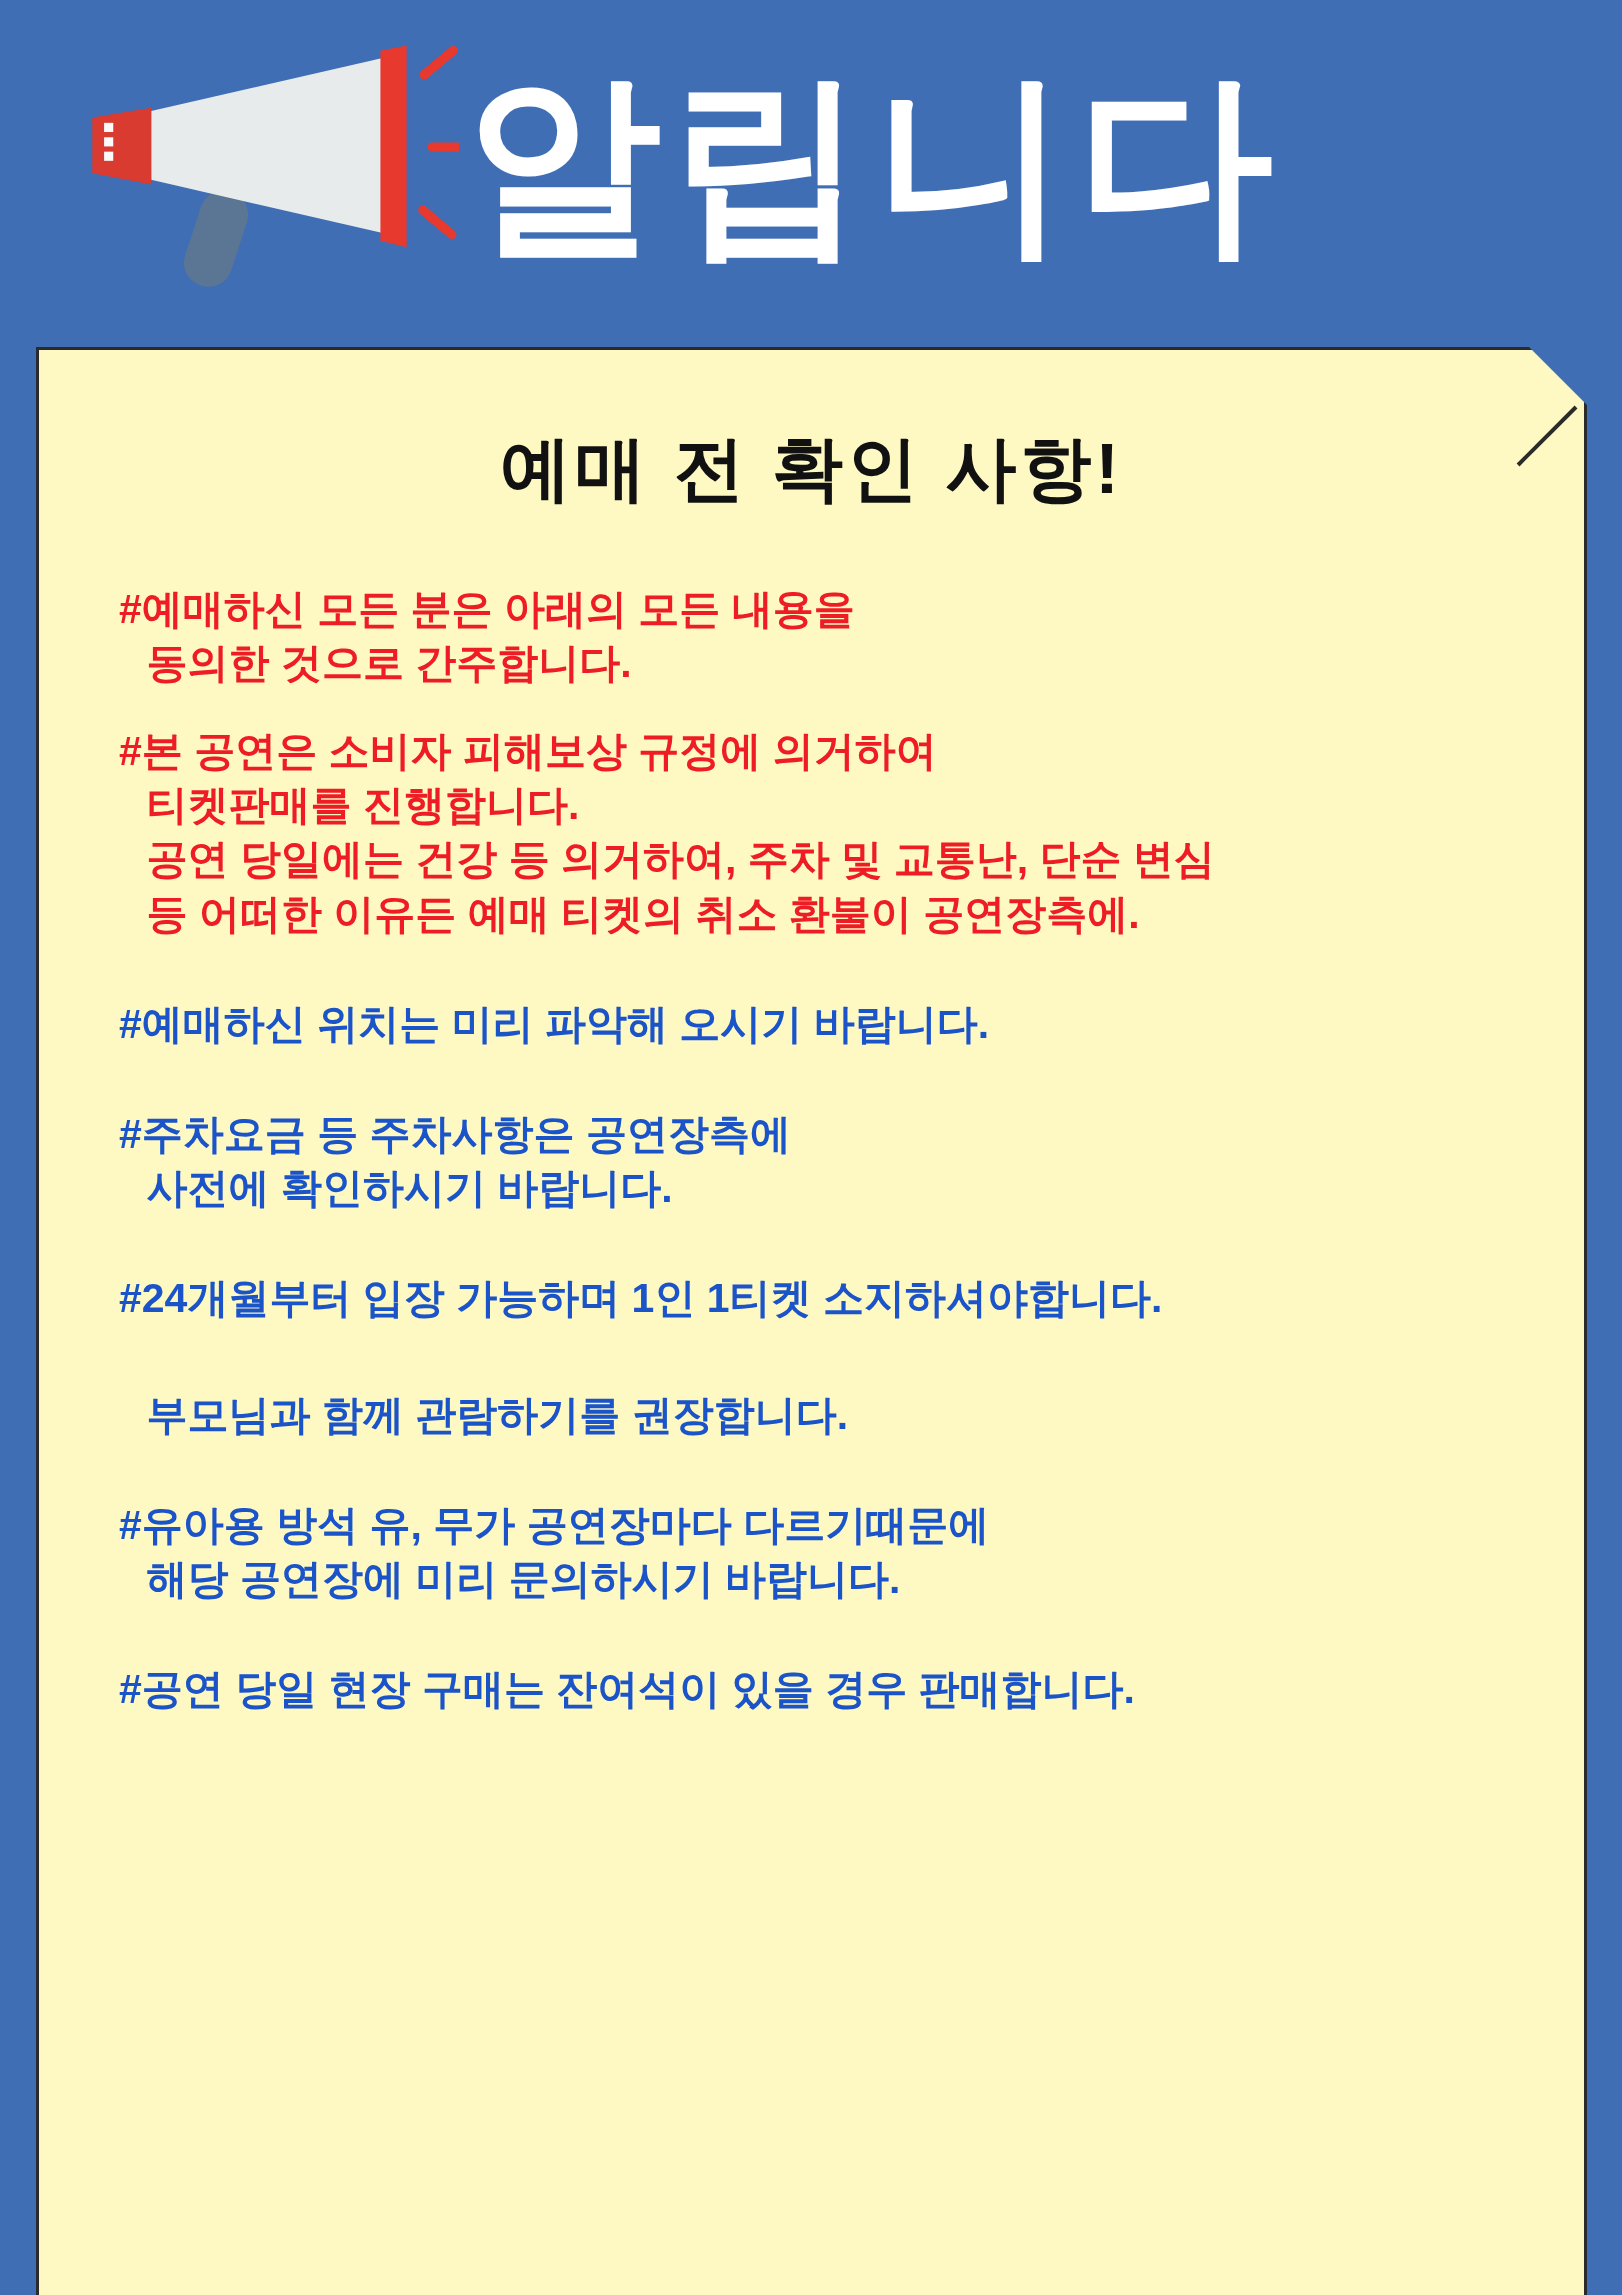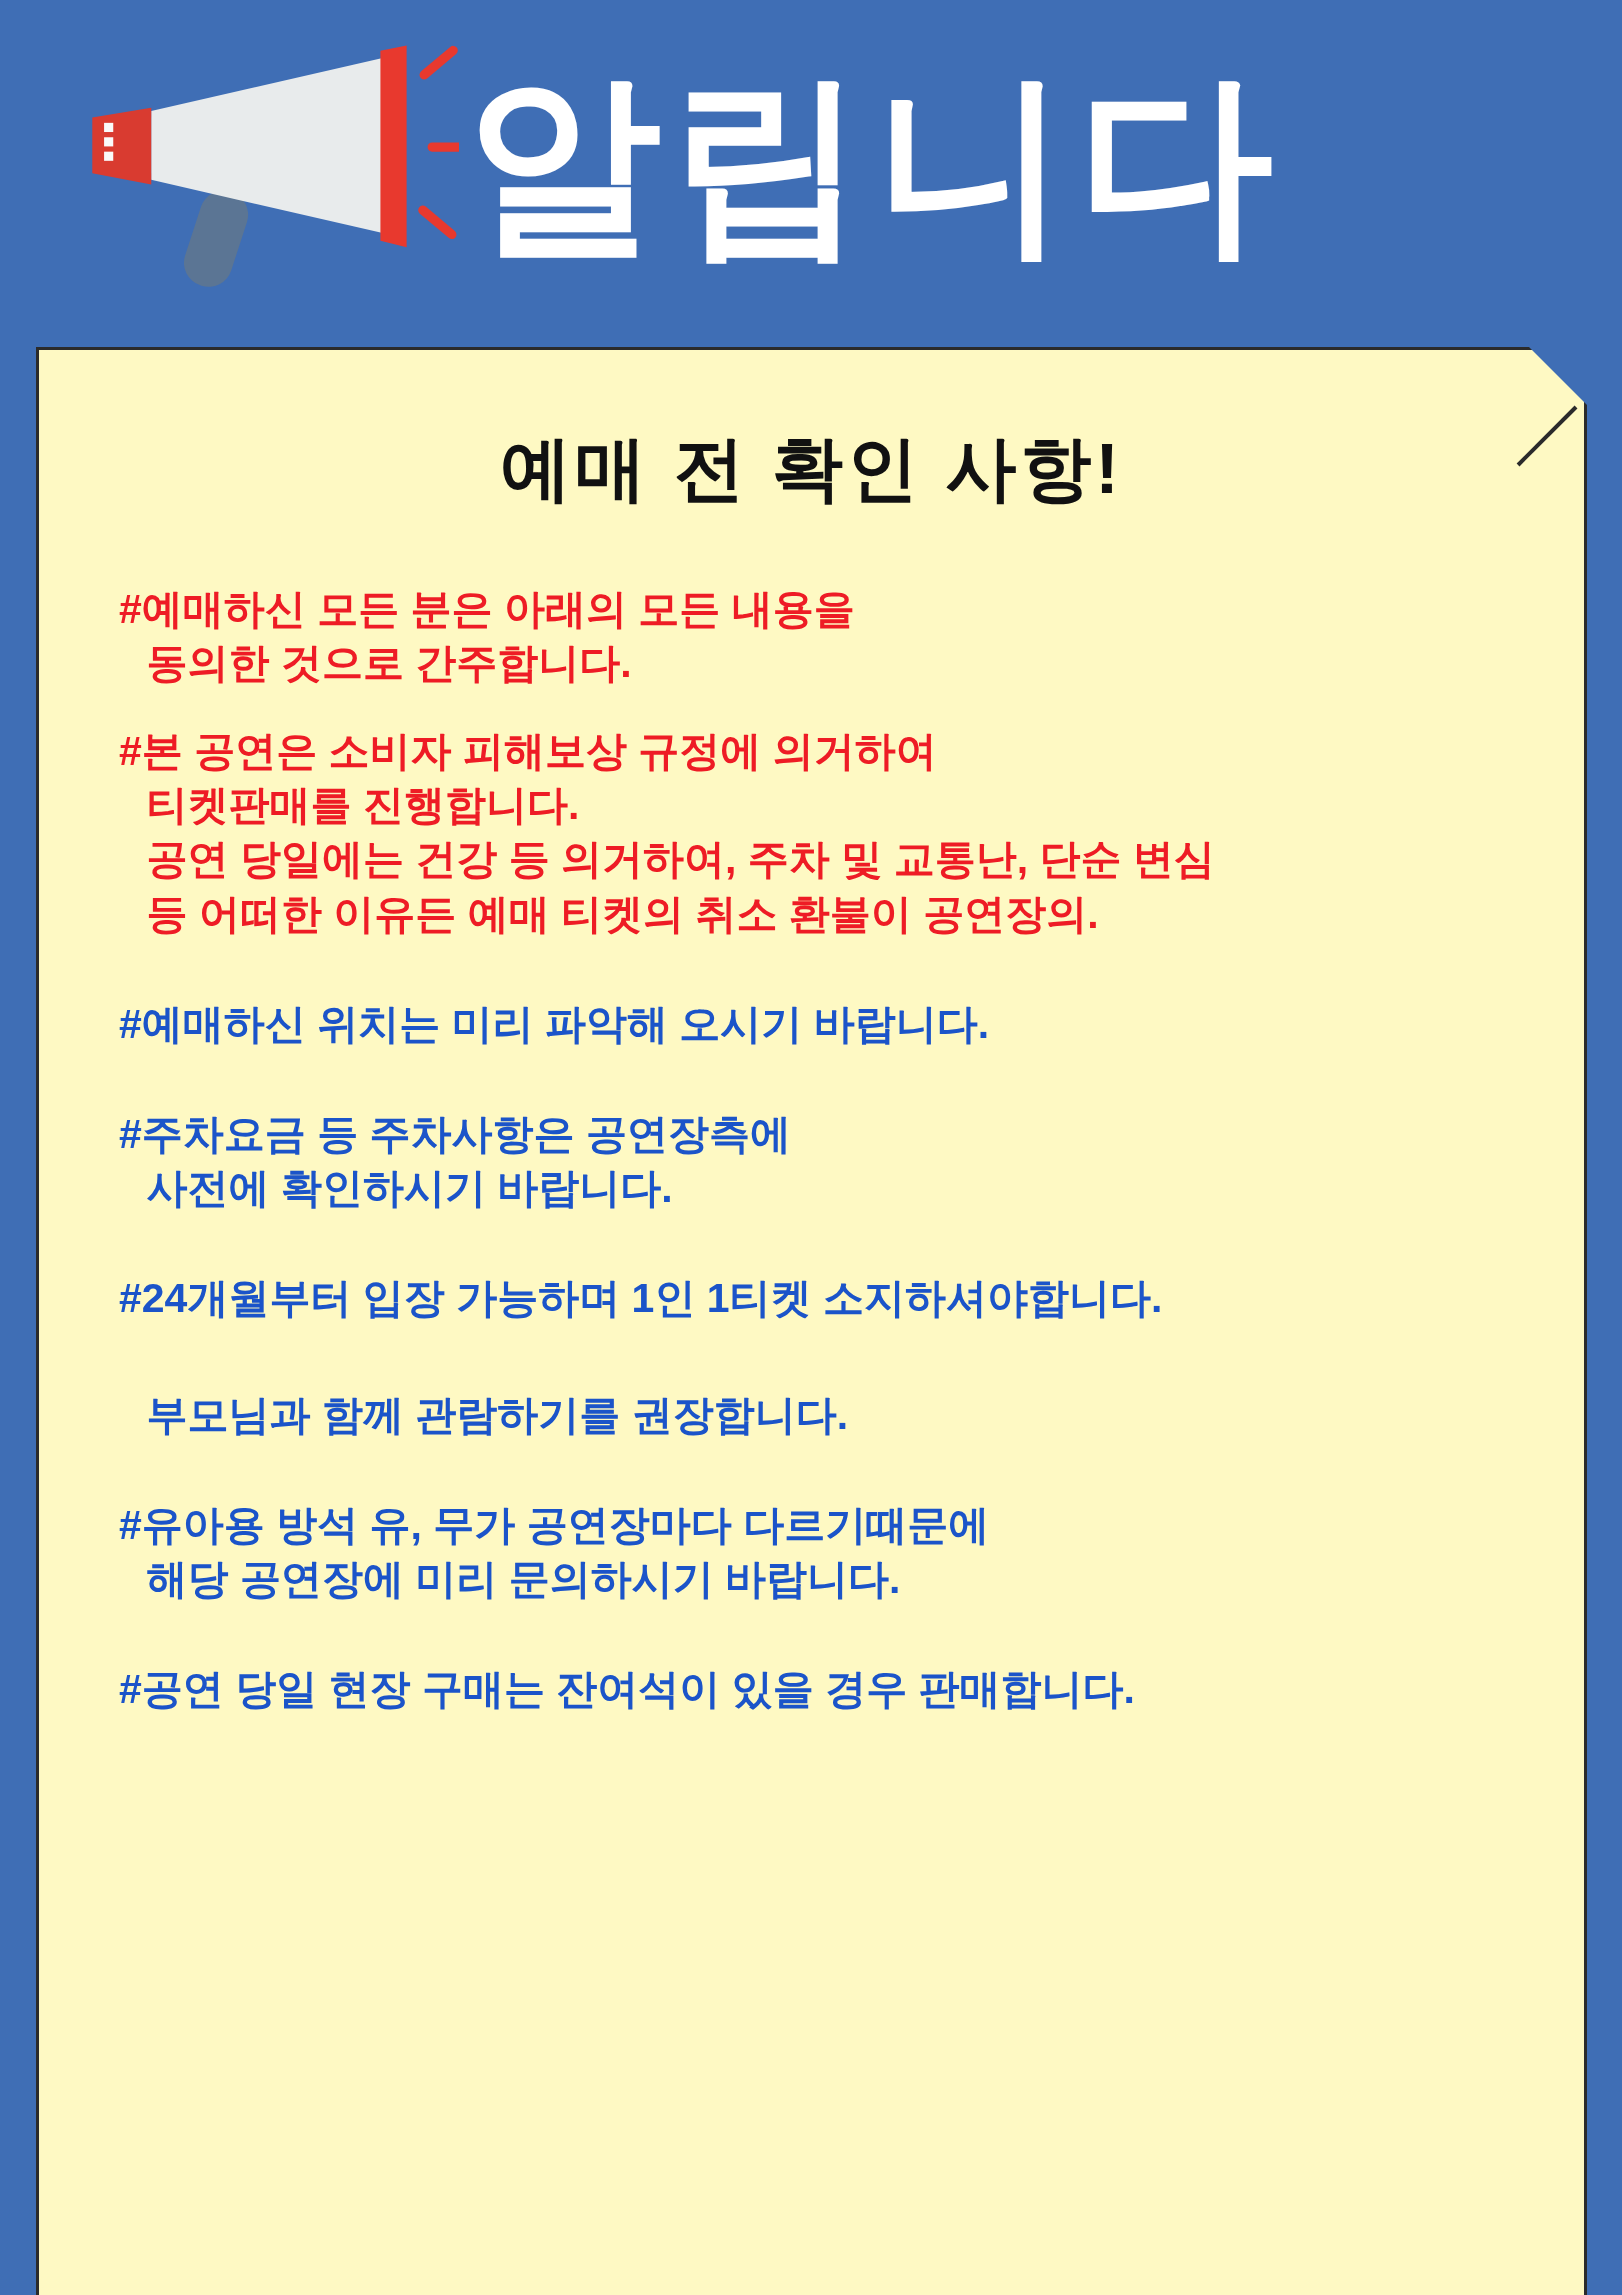--- a/index.html
+++ b/index.html
@@ -158,21 +158,21 @@
 
         <li class="notice red">
           <div class="line">#예매하신 모든 분은 아래의 모든 내용을</div>
           <div class="line indent">동의한 것으로 간주합니다.</div>
         </li>
 
         <li class="notice red gap-large">
           <div class="line">#본 공연은 소비자 피해보상 규정에 의거하여</div>
           <div class="line indent">티켓판매를 진행합니다.</div>
           <div class="line indent">공연 당일에는 건강 등 의거하여, 주차 및 교통난, 단순 변심</div>
-          <div class="line indent">등 어떠한 이유든 예매 티켓의 취소 환불이 공연장의.</div>
+          <div class="line indent">등 어떠한 이유든 예매 티켓의 취소 환불이 공연장측에.</div>
         </li>
 
         <li class="notice blue gap-large">
           <div class="line">#예매하신 위치는 미리 파악해 오시기 바랍니다.</div>
         </li>
 
         <li class="notice blue gap-large">
           <div class="line">#주차요금 등 주차사항은 공연장측에</div>
           <div class="line indent">사전에 확인하시기 바랍니다.</div>
         </li>

